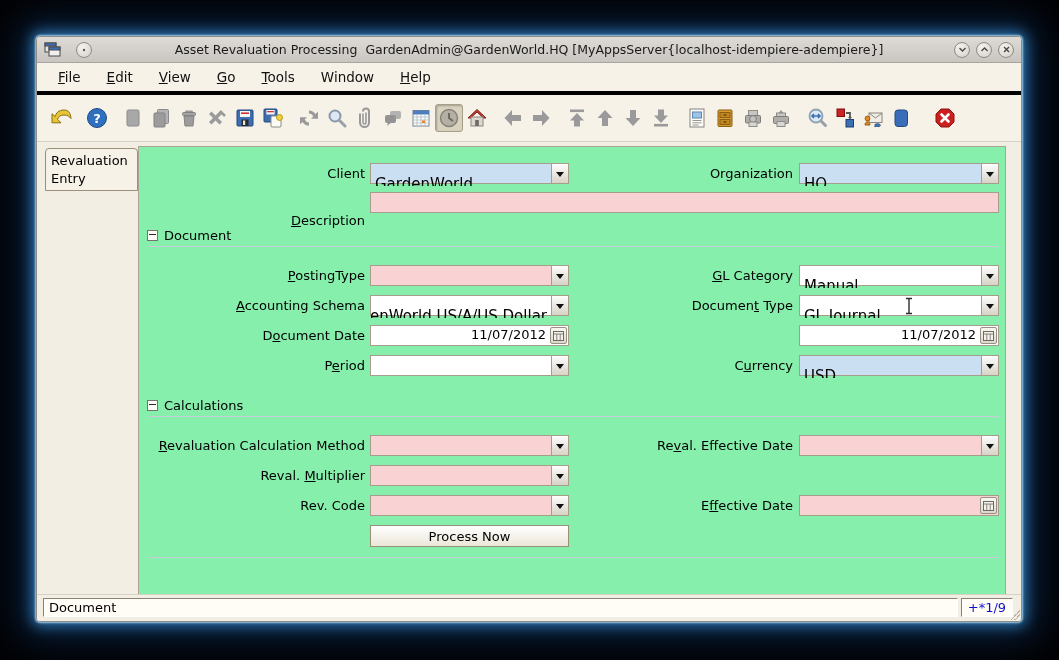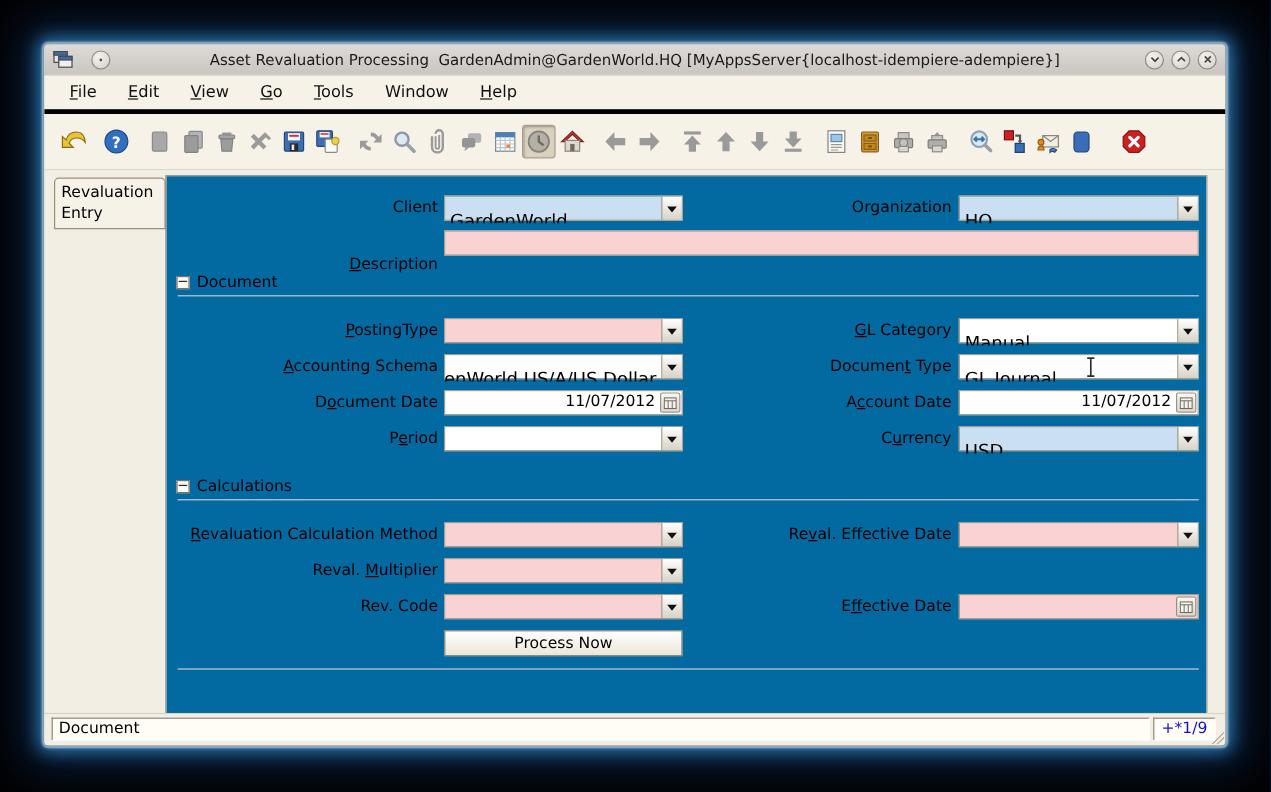--- a/index.html
+++ b/index.html
@@ -52,21 +52,21 @@
   .tgap{width:8px;flex:0 0 8px}
   
   .main{flex:1;position:relative;background:#f2eee3;}
   .side-tab{
     position:absolute;left:8px;top:6px;width:93px;min-height:34px;
     background:#f6f2e8;border:1px solid #9a9078;border-bottom:1px solid #9a9078;
     border-radius:4px 4px 0 0;font-size:13px;color:#000;padding:3px 5px;box-sizing:border-box;line-height:1.35;
   }
   .panel{
     position:absolute;left:101px;top:4px;width:868px;height:450px;
-    background:#0369a1;border:1px solid #aaa396;box-sizing:border-box;
+    background:#86efac;border:1px solid #aaa396;box-sizing:border-box;
   }
   .flabel{position:absolute;height:21px;line-height:21px;font-size:13px;color:#000;text-align:right;white-space:nowrap}
   .flabel u{text-decoration:underline}
   .lblL{left:0;width:226px}
   .lblR{left:400px;width:254px}
   
   .fld{position:absolute;height:21px;border:1px solid #a79d8b;background:#fff;box-sizing:border-box;display:flex}
   .fldL{left:231px;width:199px}
   .fldR{left:660px;width:200px}
   .fld .ct{flex:1;overflow:hidden;white-space:nowrap;font-size:15px;line-height:18px;padding:11px 4px;color:#000}
@@ -432,21 +432,20 @@
       <span class="flabel lblL" style="top:178px">D<u>o</u>cument Date</span>
       <div class="fld fldL" style="top:178px">
         <span class="date-text">11/07/2012</span>
         <span class="cal-btn">
           <svg width="11" height="10" viewBox="0 0 11 10">
               <rect x="0.5" y="0.5" width="10" height="9" fill="#f4f2ec" stroke="#6e6a62"></rect>
               <path d="M0.5 3h10M3.8 3v6.5M7.2 3v6.5" stroke="#6e6a62" stroke-width="0.8"></path>
             </svg>
         </span>
       </div>
-      <span class="flabel lblR" style="top:178px">A<u>c</u>count Date</span>
       <div class="fld fldR" style="top:178px">
         <span class="date-text">11/07/2012</span>
         <span class="cal-btn">
           <svg width="11" height="10" viewBox="0 0 11 10">
               <rect x="0.5" y="0.5" width="10" height="9" fill="#f4f2ec" stroke="#6e6a62"></rect>
               <path d="M0.5 3h10M3.8 3v6.5M7.2 3v6.5" stroke="#6e6a62" stroke-width="0.8"></path>
             </svg>
         </span>
       </div>
 

